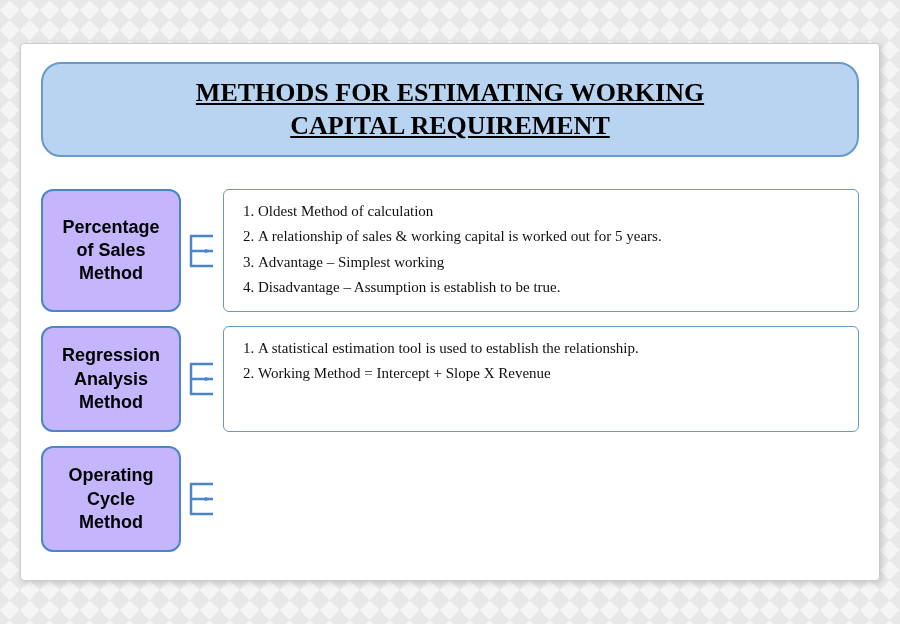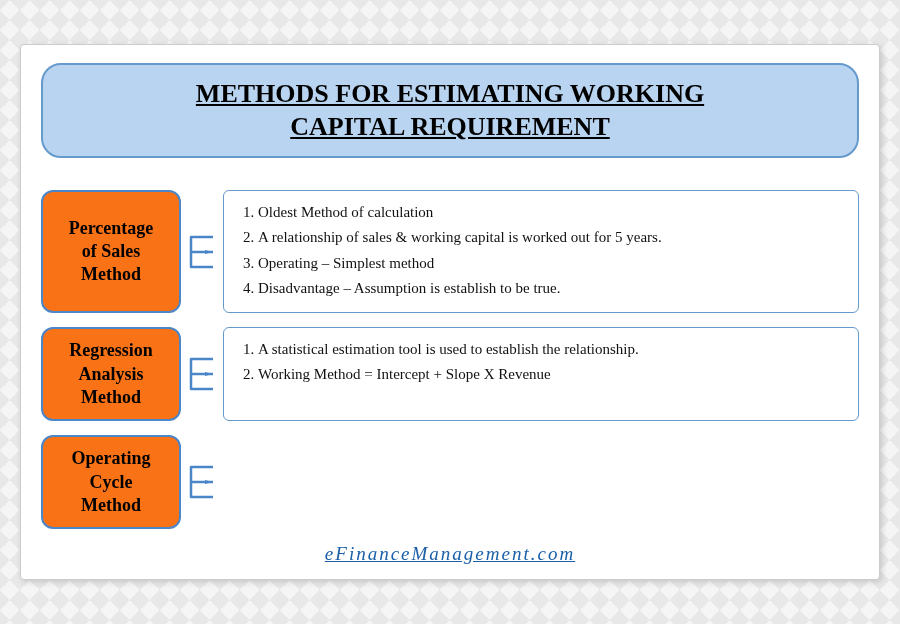--- a/index.html
+++ b/index.html
@@ -49,34 +49,34 @@
       font-family: 'Times New Roman', Times, serif;
     }
 
     .method-row {
       display: flex;
       align-items: stretch;
       margin-bottom: 14px;
     }
 
     .method-label {
-      background: #f97316;
+      background: #c4b5fd;
       border: 2px solid #4a86c8;
       border-radius: 12px;
       min-width: 140px;
       width: 140px;
       display: flex;
       align-items: center;
       justify-content: center;
       text-align: center;
-      padding: 10px 8px;
+      padding: 16px 8px;
       font-size: 18px;
       font-weight: bold;
       color: #000;
-      font-family: Liberation Serif, serif;
+      font-family: Liberation Sans, sans-serif;
       flex-shrink: 0;
       line-height: 1.3;
     }
 
     .arrow-connector {
       display: flex;
       align-items: center;
       padding: 0 2px;
       flex-shrink: 0;
     }
@@ -132,21 +132,21 @@
 
         <polyline points="30,5 8,5 8,35 30,35" fill="none" stroke="#4a86c8" stroke-width="2.5" stroke-linejoin="round"></polyline>
         <polygon points="22,18 30,20 22,22" fill="#4a86c8"></polygon>
         <line x1="8" y1="20" x2="30" y2="20" stroke="#4a86c8" stroke-width="2.5"></line>
       </svg>
     </div>
         <div class="method-content">
           <ol>
             <li>Oldest Method of calculation</li>
             <li>A relationship of sales &amp; working capital is worked out for 5 years.</li>
-            <li>Operating – Simplest method</li>
+            <li>Advantage – Simplest working</li>
             <li>Disadvantage – Assumption is establish to be true.</li>
           </ol>
         </div>
       </div>
       <div class="method-row">
         <div class="method-label">Regression<br>Analysis<br>Method</div>
         <div class="arrow-connector">
       <svg class="arrow-svg" viewBox="0 0 38 40" xmlns="http://www.w3.org/2000/svg">
 
         <polyline points="30,5 8,5 8,35 30,35" fill="none" stroke="#4a86c8" stroke-width="2.5" stroke-linejoin="round"></polyline>
@@ -167,14 +167,13 @@
       <svg class="arrow-svg" viewBox="0 0 38 40" xmlns="http://www.w3.org/2000/svg">
 
         <polyline points="30,5 8,5 8,35 30,35" fill="none" stroke="#4a86c8" stroke-width="2.5" stroke-linejoin="round"></polyline>
         <polygon points="22,18 30,20 22,22" fill="#4a86c8"></polygon>
         <line x1="8" y1="20" x2="30" y2="20" stroke="#4a86c8" stroke-width="2.5"></line>
       </svg>
     </div>
       </div>
     </div>
 
-  <div class="footer">eFinanceManagement.com</div>
 </div>
 
 </body></html>

